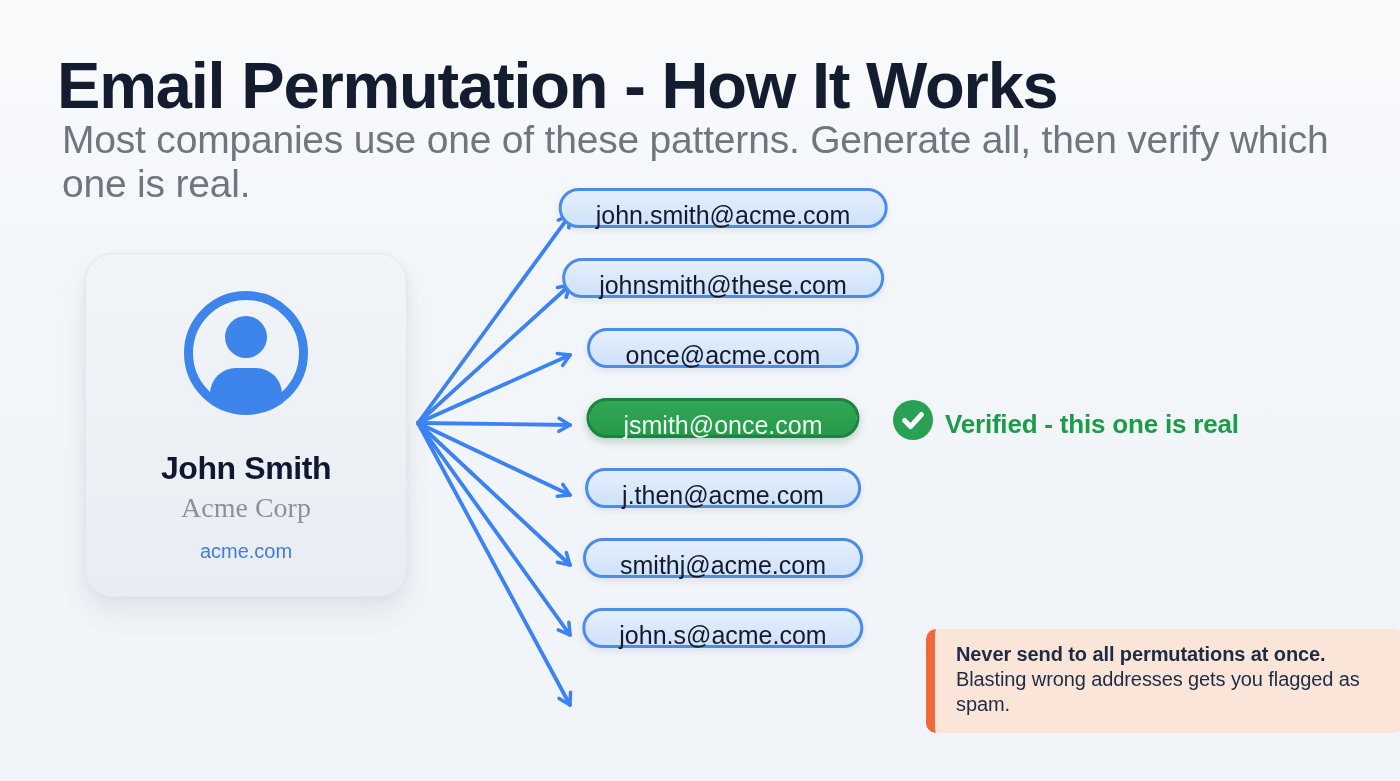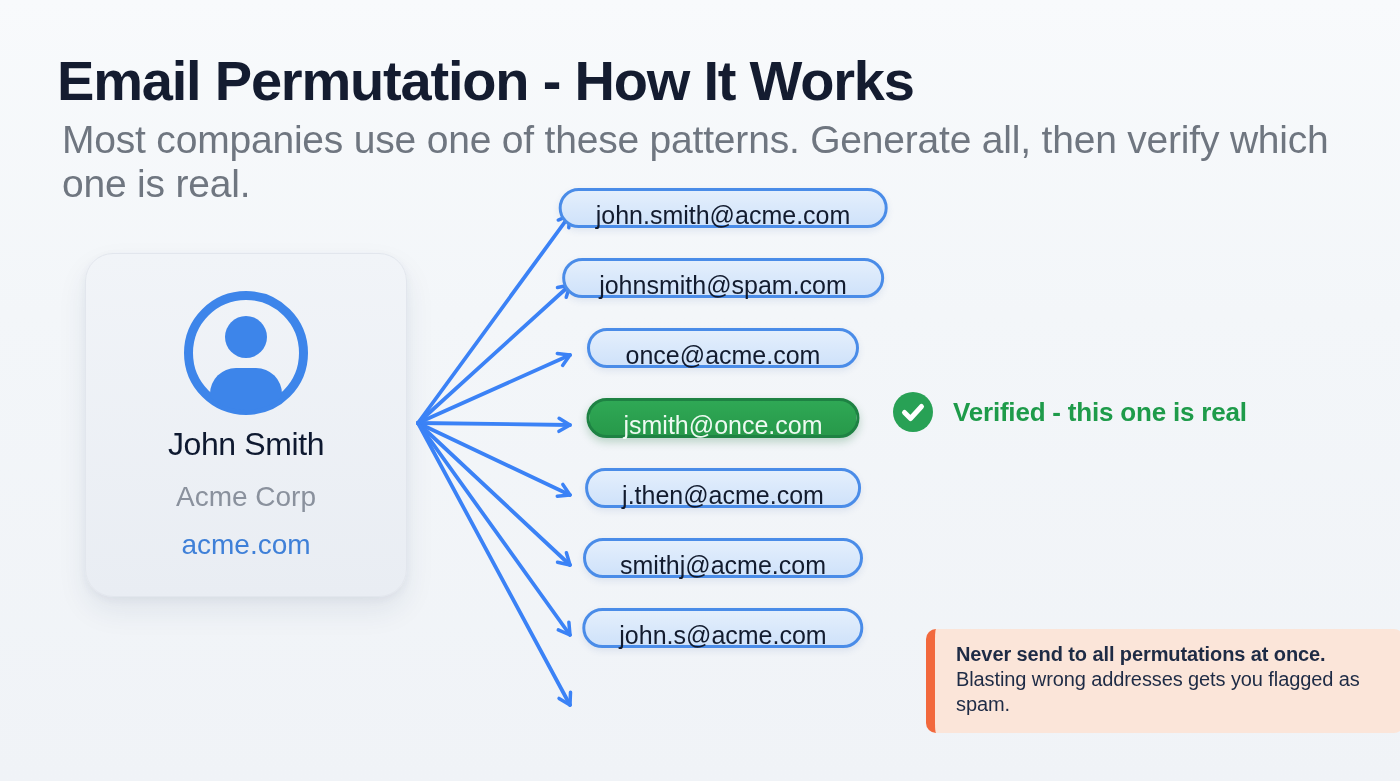--- a/index.html
+++ b/index.html
@@ -13,21 +13,21 @@
     width: 1400px;
     height: 781px;
     overflow: hidden;
     background: linear-gradient(180deg, #f8fafc 0%, #f3f6f9 40%, #f0f3f7 100%);
   }
 
   
   .title {
     position: absolute;
     left: 57px; top: 48px;
-    font-size: 56px;
+    font-size: 65px;
     font-weight: 800;
     letter-spacing: -1.2px;
     color: #141c30;
   }
   .subtitle {
     position: absolute;
     left: 62px; top: 118px;
     font-size: 39px;
     font-weight: 400;
     color: #6f7680;
@@ -42,34 +42,35 @@
     background: linear-gradient(180deg, #f1f4f8 0%, #e9edf3 100%);
     border: 1px solid #e2e6ed;
     border-radius: 28px;
     box-shadow: 0 14px 30px rgba(30,50,90,0.08), 0 3px 8px rgba(30,50,90,0.05);
     display: flex;
     flex-direction: column;
     align-items: center;
   }
   .avatar { width: 124px; height: 124px; margin-top: 37px; }
   .person-name {
-    margin-top: 11px;
+    margin-top: 35px;
     font-size: 32px;
-    font-weight: 400;
+    font-weight: 700;
     color: #0e1930;
     letter-spacing: -0.4px;
   }
   .person-company {
-    margin-top: 18px;
+    margin-top: 5px;
     font-size: 28px;
     color: #8a919d;
+    font-family: Liberation Serif, serif;
   }
   .person-domain {
     margin-top: 16px;
-    font-size: 28px;
+    font-size: 20px;
     color: #3f80d8;
   }
 
   
   .arrows { position: absolute; left: 0; top: 0; pointer-events: none; }
 
   
   .pill {
     position: absolute;
     left: 723px;
@@ -90,25 +91,25 @@
   .pill--verified {
     background: linear-gradient(180deg, #2fa855 0%, #27994a 100%);
     border-color: #1e8243;
     color: #eefaf2;
     box-shadow: 0 4px 9px rgba(20,110,50,0.25);
   }
 
   
   .verified-row {
     position: absolute;
-    left: 893px; top: 392px;
+    left: 893px; top: 400px;
     height: 40px;
     display: flex;
-    align-items: center;
-    gap: 20px;
+    align-items: flex-end;
+    gap: 12px;
   }
   .verified-row .check-icon-wrap { width: 40px; height: 40px; flex: 0 0 auto; }
   .verified-label {
     font-size: 26px;
     font-weight: 700;
     color: #1e9b4a;
     letter-spacing: -0.2px;
     white-space: nowrap;
   }
 
@@ -169,21 +170,21 @@
       <line x1="418" y1="423" x2="570" y2="355" marker-end="url(#ah)"></line>
       <line x1="418" y1="423" x2="570" y2="425" marker-end="url(#ah)"></line>
       <line x1="418" y1="423" x2="570" y2="495" marker-end="url(#ah)"></line>
       <line x1="418" y1="423" x2="570" y2="565" marker-end="url(#ah)"></line>
       <line x1="418" y1="423" x2="570" y2="635" marker-end="url(#ah)"></line>
       <line x1="418" y1="423" x2="570" y2="705" marker-end="url(#ah)"></line>
     </g>
   </svg>
 
   <div class="pill" style="top:188px">john.smith@acme.com</div>
-  <div class="pill" style="top:258px">johnsmith@spam.com</div>
+  <div class="pill" style="top:258px">johnsmith@these.com</div>
   <div class="pill" style="top:328px">once@acme.com</div>
   <div class="pill pill--verified" style="top:398px">jsmith@once.com</div>
   <div class="pill" style="top:468px">j.then@acme.com</div>
   <div class="pill" style="top:608px">john.s@acme.com</div>
   <div class="pill" style="top:538px">smithj@acme.com</div>
 
   <div class="verified-row">
     <span class="check-icon-wrap">
       <svg width="40" height="40" viewBox="0 0 40 40">
         <circle cx="20" cy="20" r="20" fill="#28a155"></circle>

